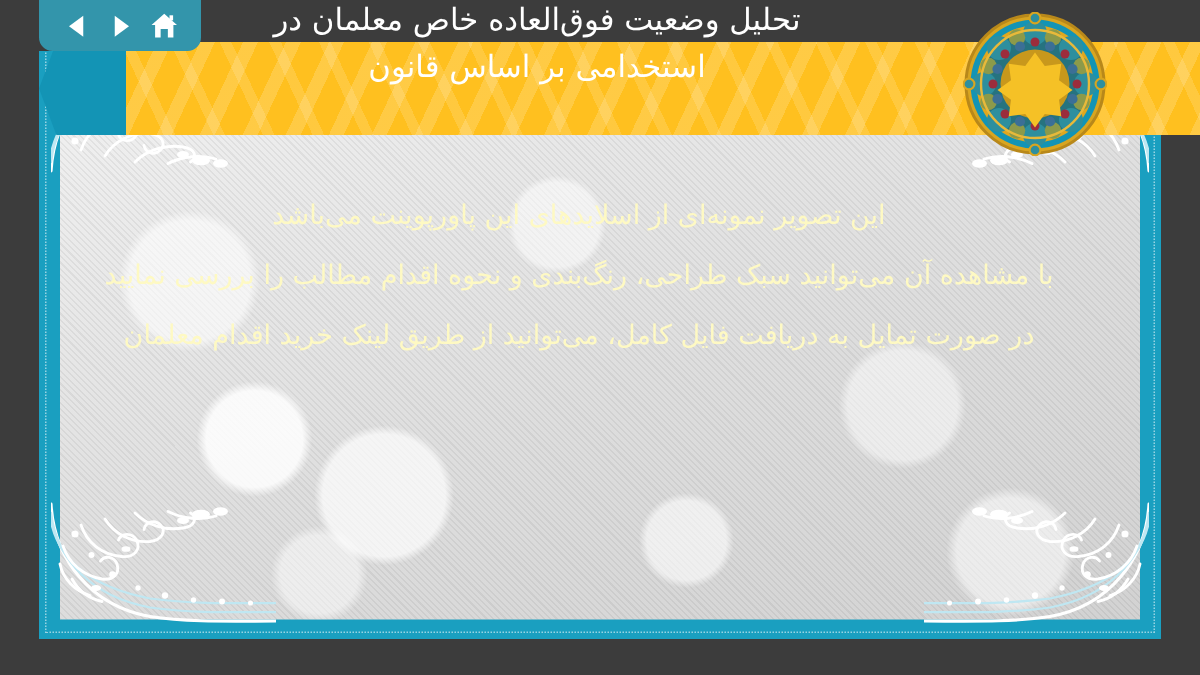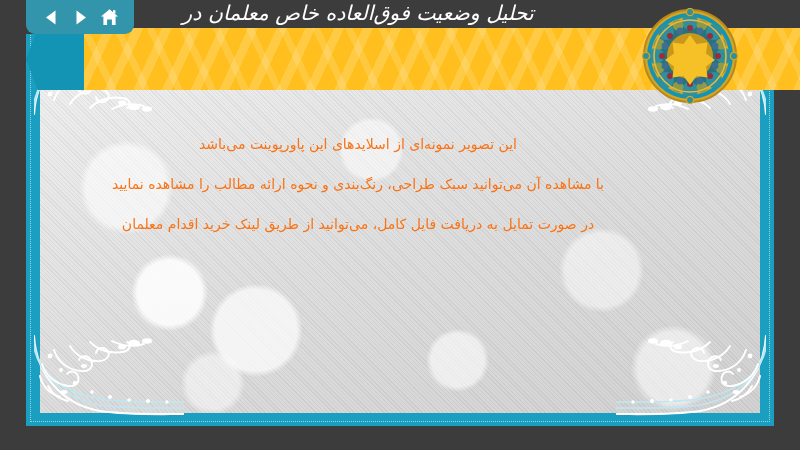--- a/index.html
+++ b/index.html
@@ -18,21 +18,20 @@
     display:flex;align-items:center;justify-content:center;gap:9px;
     z-index:40;
   }
   .navbtn{width:20px;height:20px;display:flex;align-items:center;justify-content:center;cursor:pointer;}
   .navbtn svg{display:block;}
 
   
   .titlewrap{
     position:absolute;left:0;top:0;width:800px;height:110px;z-index:30;
     pointer-events:none;
-    font-style:italic;
   }
   .darkbar{
     position:absolute;left:0;top:0;width:800px;height:34px;background:#3c3c3c;
   }
   .yellowband{
     position:absolute;left:76px;top:28px;width:724px;height:62px;
     background:#ffc01f;
     background-image:repeating-linear-gradient(115deg,
         rgba(255,255,255,.17) 0px, rgba(255,255,255,.17) 9px,
         rgba(255,255,255,0) 9px, rgba(255,255,255,0) 26px);
@@ -91,25 +90,25 @@
     z-index:2;
   }
   .orn{position:absolute;z-index:4;pointer-events:none;}
   .orn-tl{left:8px;top:6px;}
   .orn-tr{right:8px;top:6px;transform:scaleX(-1);}
   .orn-bl{left:8px;bottom:6px;transform:scaleY(-1);}
   .orn-br{right:8px;bottom:6px;transform:scale(-1,-1);}
 
   
   .body{
-    position:absolute;left:24px;top:124px;width:668px;
+    position:absolute;left:52px;top:124px;width:668px;
     direction:rtl;text-align:center;
     z-index:20;
-    color:#f97316;
-    font-size:14px;line-height:40px;font-weight:400;
+    color:#fef9c3;
+    font-size:18px;line-height:40px;font-weight:400;
   }
   .body .ln{white-space:nowrap;}
 </style>
 </head>
 <body>
 
 <div id="root">
 
   <div class="slide">
     <div class="inner"></div>
@@ -259,30 +258,31 @@
           <ellipse cx="88" cy="73" rx="4" ry="2.4"></ellipse>
           <ellipse cx="30" cy="28" rx="3.4" ry="2"></ellipse>
           <ellipse cx="50" cy="54" rx="3" ry="1.9"></ellipse>
         </g>
       </svg>
     </div>
   </div>
 
   <div class="body">
     <div class="ln">این تصویر نمونه‌ای از اسلایدهای این پاورپوینت می‌باشد</div>
-    <div class="ln">با مشاهده آن می‌توانید سبک طراحی، رنگ‌بندی و نحوه ارائه مطالب را مشاهده نمایید</div>
+    <div class="ln">با مشاهده آن می‌توانید سبک طراحی، رنگ‌بندی و نحوه اقدام مطالب را بررسی نمایید</div>
     <div class="ln">در صورت تمایل به دریافت فایل کامل، می‌توانید از طریق لینک خرید اقدام معلمان</div>
   </div>
 
   <div class="titlewrap">
     <div class="darkbar"></div>
     <div class="yellowband"></div>
     <div class="tealtab"></div>
     <div class="titletext">
       <div>تحلیل وضعیت فوق‌العاده خاص معلمان در</div>
+      <div>استخدامی بر اساس قانون</div>
     </div>
   </div>
 
   <div class="medallion">
     <svg width="96" height="96" viewBox="0 0 96 96">
       <circle cx="48" cy="48" r="46" fill="#d8a520"></circle>
       <circle cx="48" cy="48" r="43" fill="#1394b5"></circle>
       <circle cx="48" cy="48" r="39" fill="#e0a71f"></circle>
       <circle cx="48" cy="48" r="36" fill="#26737f"></circle>
       <g>

